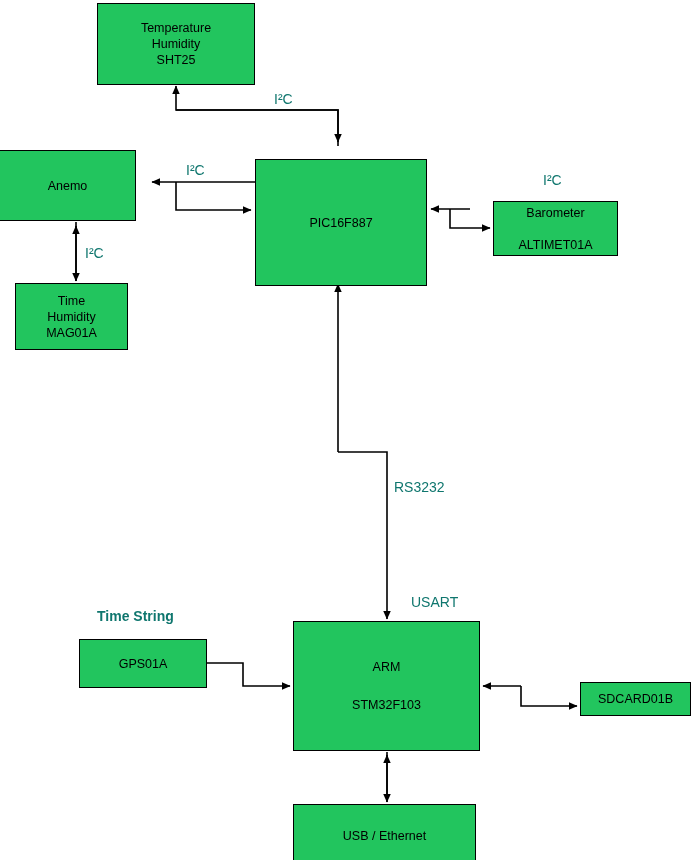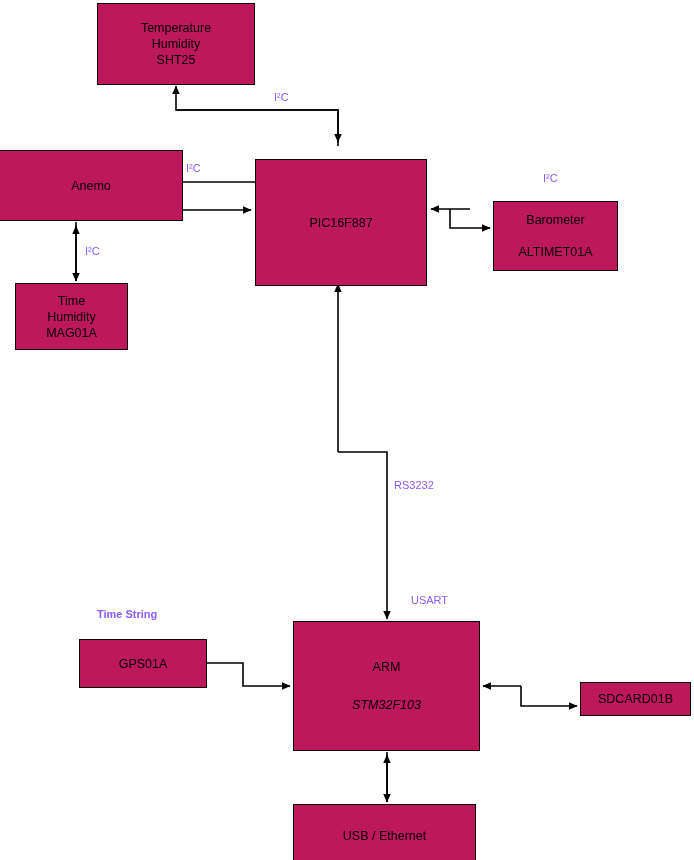--- a/index.html
+++ b/index.html
@@ -22,42 +22,41 @@
     left: 0;
     top: 0;
     width: 694px;
     height: 860px;
     pointer-events: none;
   }
   .node {
     position: absolute;
     box-sizing: border-box;
     border: 1.6px solid #000000;
-    background: #be185d;
+    background: #22c55e;
     display: flex;
     flex-direction: column;
     align-items: center;
     justify-content: center;
     text-align: center;
     font-size: 12.5px;
     line-height: 16px;
     color: #000000;
   }
   .node .line {
     display: block;
     white-space: nowrap;
   }
   .node.spaced .line + .line {
     margin-top: 22px;
-    font-style: italic;
   }
   .edge-label {
     position: absolute;
-    font-size: 11px;
-    color: #8b5cf6;
+    font-size: 14px;
+    color: #0f766e;
     white-space: nowrap;
   }
 </style>
 </head>
 <body>
 
 <div id="canvas">
 
   <svg class="wires" viewBox="0 0 694 860">
     <defs>
@@ -92,35 +91,35 @@
       <path d="M387,802 L387,755" marker-end="url(#arrow)"></path>
     </g>
   </svg>
 
   <div class="node" style="left:97px; top:3px; width:158px; height:82px;">
     <span class="line">Temperature</span>
     <span class="line">Humidity</span>
     <span class="line">SHT25</span>
   </div>
 
-  <div class="node" style="left:-1px; top:150px; width:184px; height:71px;">
+  <div class="node" style="left:-1px; top:150px; width:137px; height:71px;">
     <span class="line">Anemo</span>
   </div>
 
   <div class="node" style="left:15px; top:283px; width:113px; height:67px;">
     <span class="line">Time</span>
     <span class="line">Humidity</span>
     <span class="line">MAG01A</span>
   </div>
 
   <div class="node" style="left:255px; top:159px; width:172px; height:127px;">
     <span class="line">PIC16F887</span>
   </div>
 
-  <div class="node" style="left:493px; top:201px; width:125px; height:70px;gap:16px;">
+  <div class="node" style="left:493px; top:201px; width:125px; height:55px;gap:16px;">
     <span class="line">Barometer</span>
     <span class="line">ALTIMET01A</span>
   </div>
 
   <div class="node" style="left:79px; top:639px; width:128px; height:49px;">
     <span class="line">GPS01A</span>
   </div>
 
   <div class="node spaced" style="left:293px; top:621px; width:187px; height:130px;text-align:right;">
     <span class="line">ARM</span>

